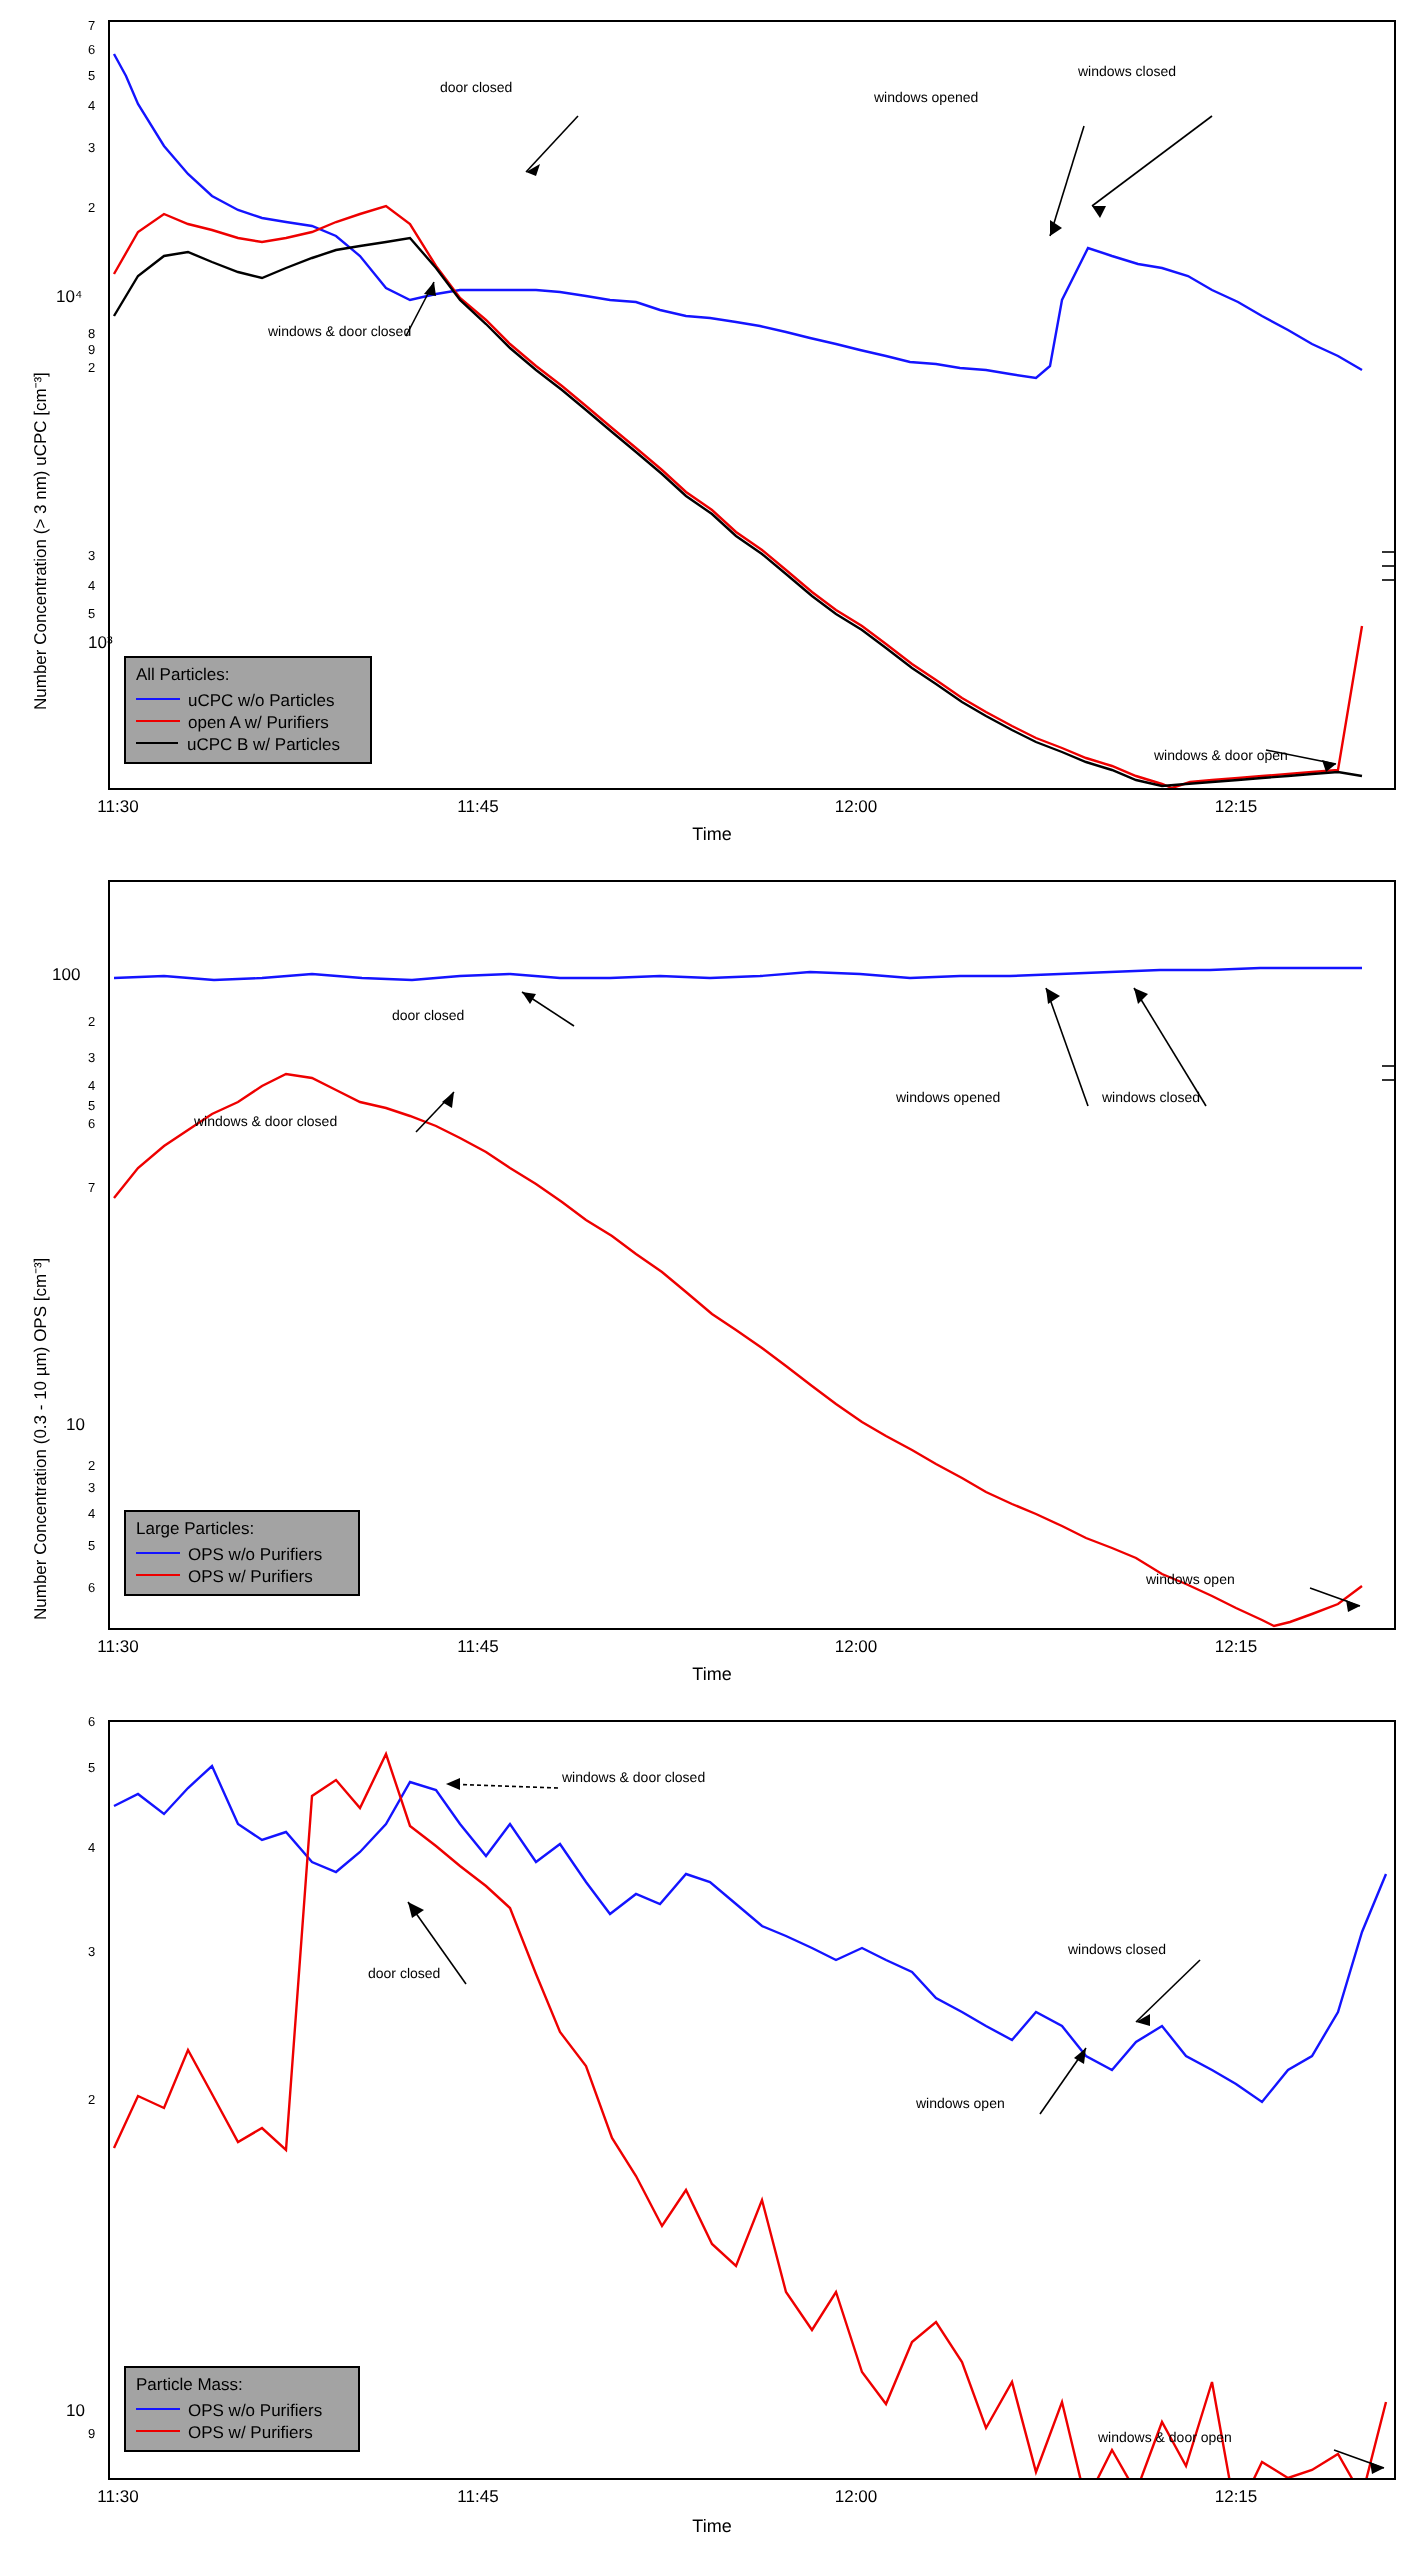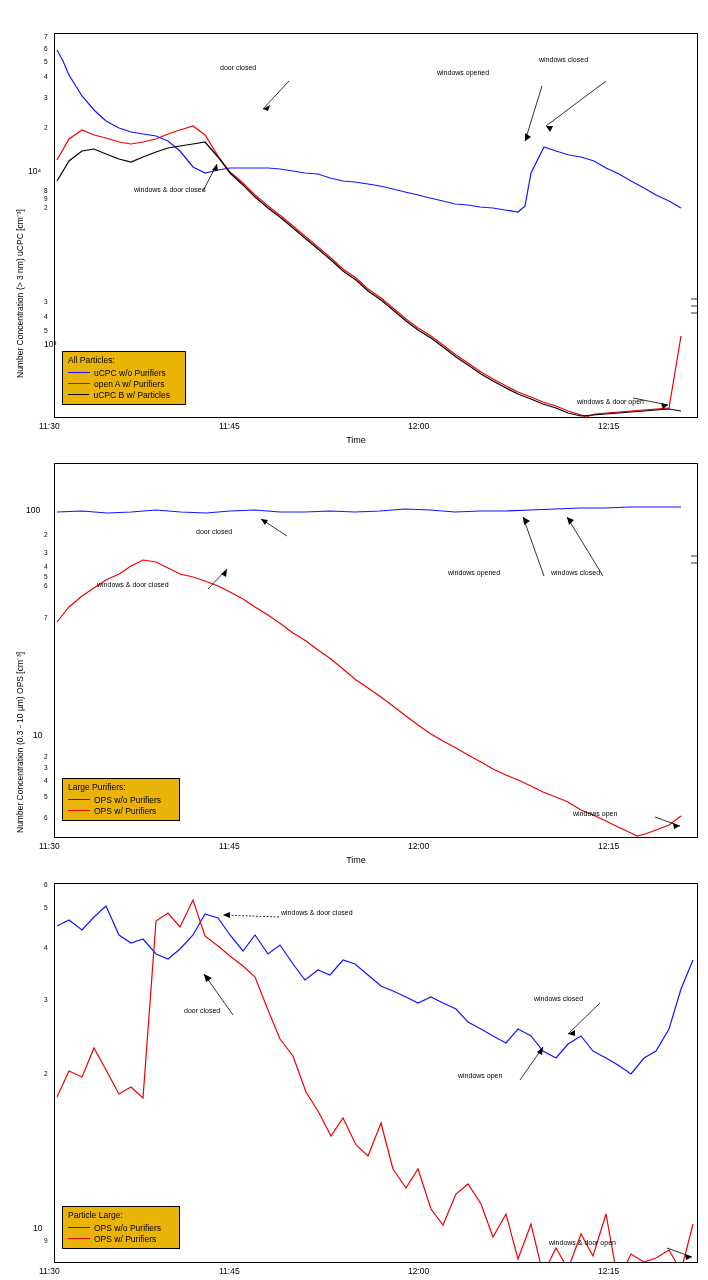--- a/index.html
+++ b/index.html
@@ -1,25 +1,25 @@
 <!DOCTYPE html>
 <html><head>
 <meta charset="utf-8">
 <style>
   html,body{margin:0;padding:0;background:#fff;}
   body{width:708px;height:1280px;font-family:"Liberation Sans",sans-serif;color:#000;}
-  .page{width:708px;height:1089px;position:relative;background:#fff;margin-top:23px;}
+  .page{width:708px;height:1089px;position:relative;background:#fff;}
   .panel{position:relative;background:#fff;}
   .frame{position:absolute;border:1px solid #000;background:#fff;box-sizing:border-box;}
   svg{display:block;}
   .ylabel{position:absolute;transform-origin:0 0;transform:rotate(-90deg);font-size:8.5px;white-space:nowrap;}
   .xlabel{position:absolute;font-size:9px;text-align:center;}
   .ticklbl{position:absolute;font-size:8.5px;}
-  .xticklbl{position:absolute;font-size:8.5px;text-align:left;}
-  .legend{position:absolute;border:1px solid #000;background:#eab308;padding:3px 15px 4px 5px;box-sizing:border-box;}
+  .xticklbl{position:absolute;font-size:8.5px;text-align:center;}
+  .legend{position:absolute;border:1px solid #000;background:#a3a3a3;padding:3px 15px 4px 5px;box-sizing:border-box;}
   .legend .ltitle{font-size:8.5px;margin-bottom:2px;}
   .legend .lrow{display:flex;align-items:center;height:11px;}
   .legend .lline{width:22px;height:0;border-top:1.2px solid #000;margin-right:4px;}
   .legend .ltxt{font-size:8.5px;white-space:nowrap;}
   .ann{position:absolute;font-size:7px;white-space:nowrap;}
   .minor{font-size:6.5px;}
 </style>
 </head>
 <body>
 
@@ -72,21 +72,21 @@
     <div class="ann" style="left:220px;top:41px;">door closed</div>
     <div class="ann" style="left:437px;top:46px;">windows opened</div>
     <div class="ann" style="left:539px;top:33px;">windows closed</div>
     <div class="ann" style="left:134px;top:163px;">windows &amp; door closed</div>
     <div class="ann" style="left:577px;top:375px;">windows &amp; door open</div>
 
     <div class="legend" style="left:62px;top:328px;width:124px;">
       <div class="ltitle">All Particles:</div>
       <div class="lrow">
           <span class="lline" style="border-top-color:#1414ff"></span>
-          <span class="ltxt">uCPC w/o Purifiers</span>
+          <span class="ltxt">uCPC w/o Particles</span>
         </div>
       <div class="lrow">
           <span class="lline" style="border-top-color:#ee0000"></span>
           <span class="ltxt">open A  w/ Purifiers</span>
         </div>
       <div class="lrow">
           <span class="lline" style="border-top-color:#000000"></span>
           <span class="ltxt">uCPC B w/ Particles</span>
         </div>
     </div>
@@ -138,21 +138,21 @@
     <div class="ticklbl minor" style="left:44px;top:340px;">5</div>
     <div class="ticklbl minor" style="left:44px;top:361px;">6</div>
 
     <div class="ann" style="left:196px;top:75px;">door closed</div>
     <div class="ann" style="left:448px;top:116px;">windows opened</div>
     <div class="ann" style="left:551px;top:116px;">windows closed</div>
     <div class="ann" style="left:97px;top:128px;">windows &amp; door closed</div>
     <div class="ann" style="left:573px;top:357px;">windows open</div>
 
     <div class="legend" style="left:62px;top:325px;width:118px;">
-      <div class="ltitle">Large Purifiers:</div>
+      <div class="ltitle">Large Particles:</div>
       <div class="lrow">
           <span class="lline" style="border-top-color:#1414ff"></span>
           <span class="ltxt">OPS w/o Purifiers</span>
         </div>
       <div class="lrow">
           <span class="lline" style="border-top-color:#ee0000"></span>
           <span class="ltxt">OPS w/ Purifiers</span>
         </div>
     </div>
 
@@ -194,21 +194,21 @@
     <div class="ticklbl minor" style="left:44px;top:31px;">5</div>
     <div class="ticklbl minor" style="left:44px;top:8px;">6</div>
 
     <div class="ann" style="left:281px;top:36px;">windows &amp; door closed</div>
     <div class="ann" style="left:184px;top:134px;">door closed</div>
     <div class="ann" style="left:534px;top:122px;">windows closed</div>
     <div class="ann" style="left:458px;top:199px;">windows open</div>
     <div class="ann" style="left:549px;top:366px;">windows &amp; door open</div>
 
     <div class="legend" style="left:62px;top:333px;width:118px;">
-      <div class="ltitle">Particle Large:</div>
+      <div class="ltitle">Particle Mass:</div>
       <div class="lrow">
           <span class="lline" style="border-top-color:#1414ff"></span>
           <span class="ltxt">OPS w/o Purifiers</span>
         </div>
       <div class="lrow">
           <span class="lline" style="border-top-color:#ee0000"></span>
           <span class="ltxt">OPS w/ Purifiers</span>
         </div>
     </div>
 

